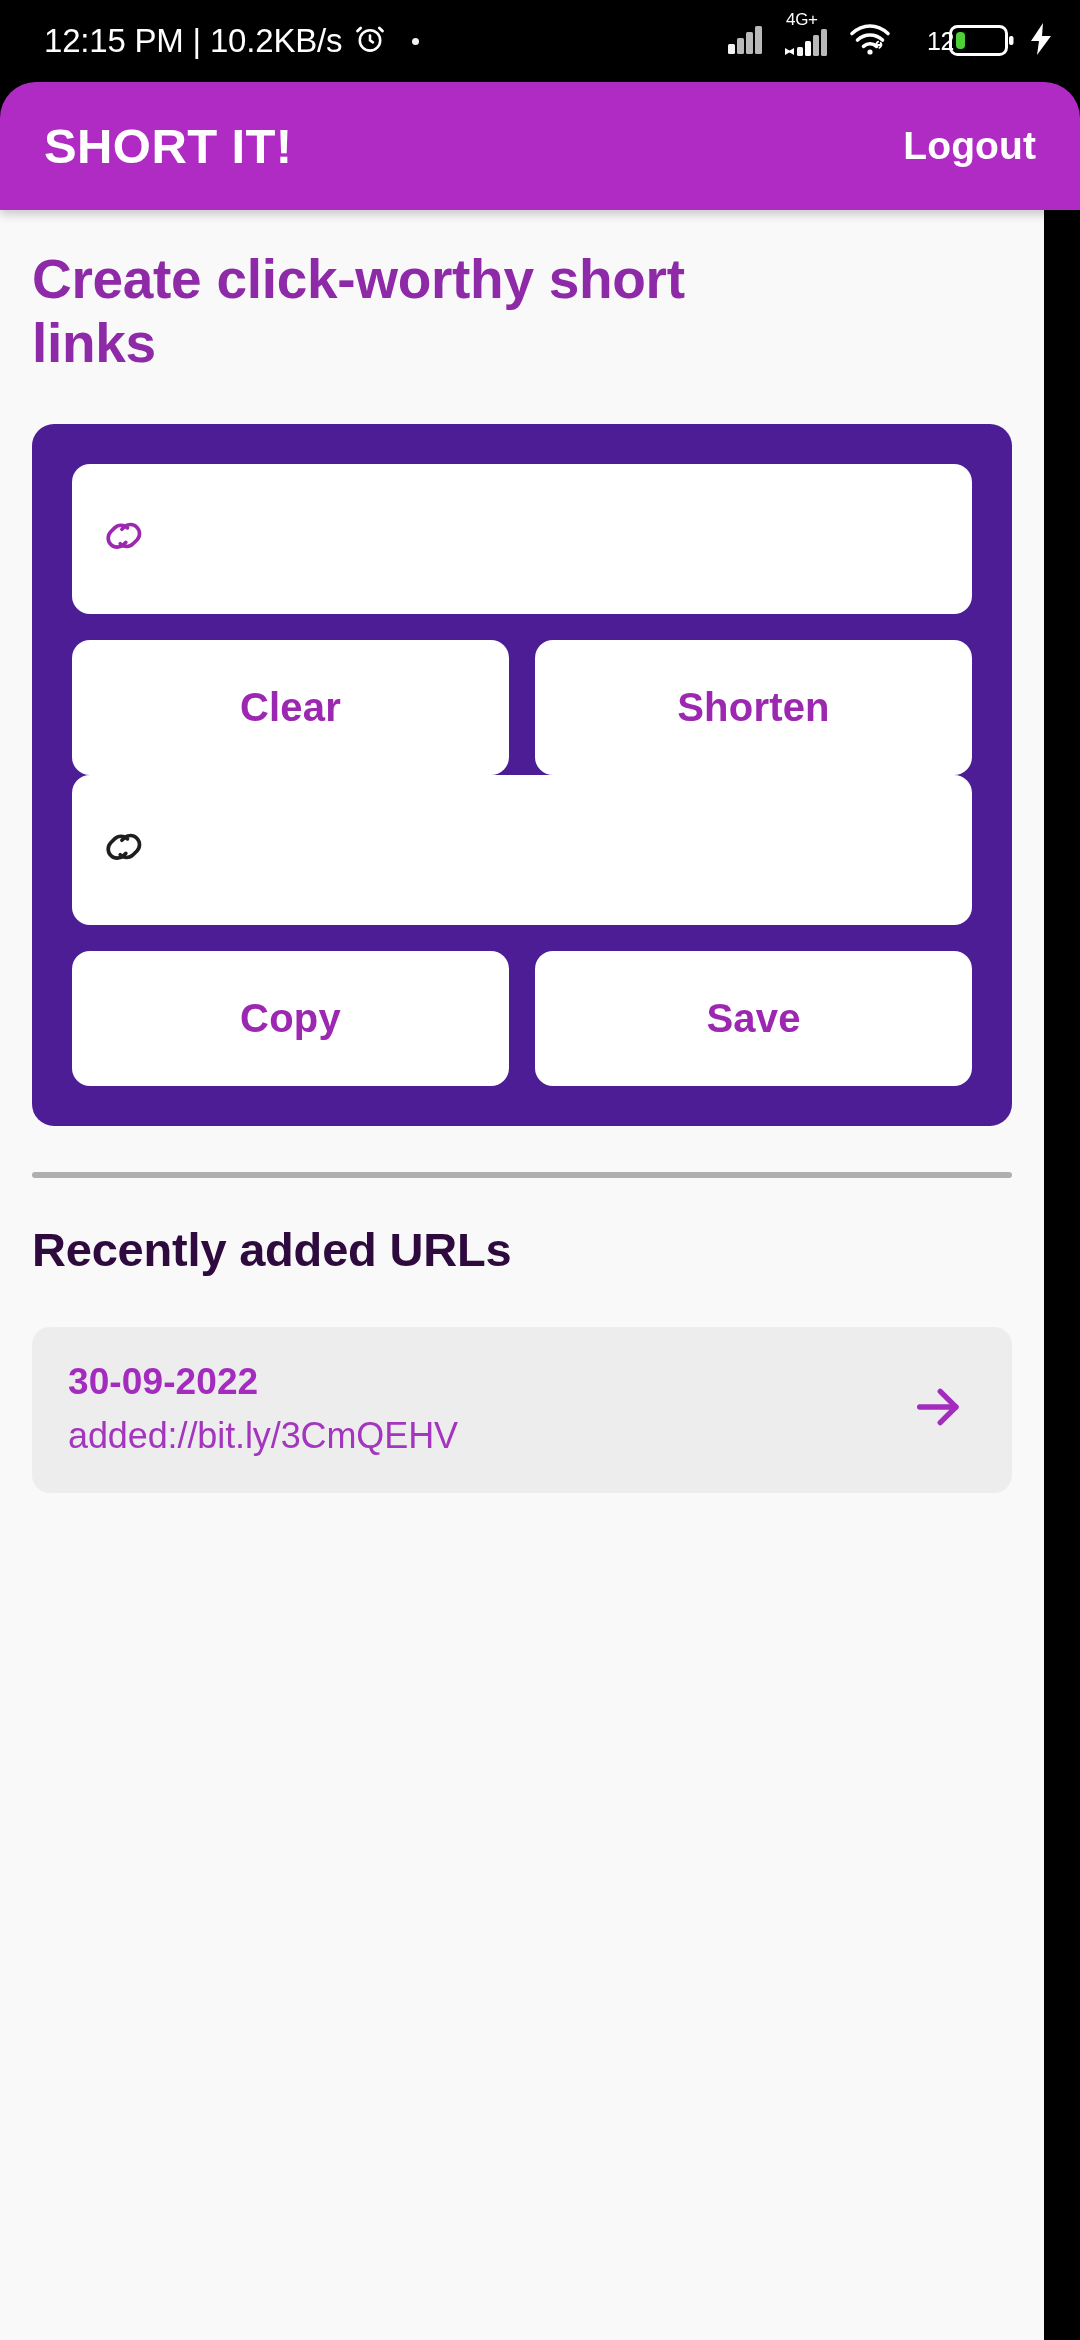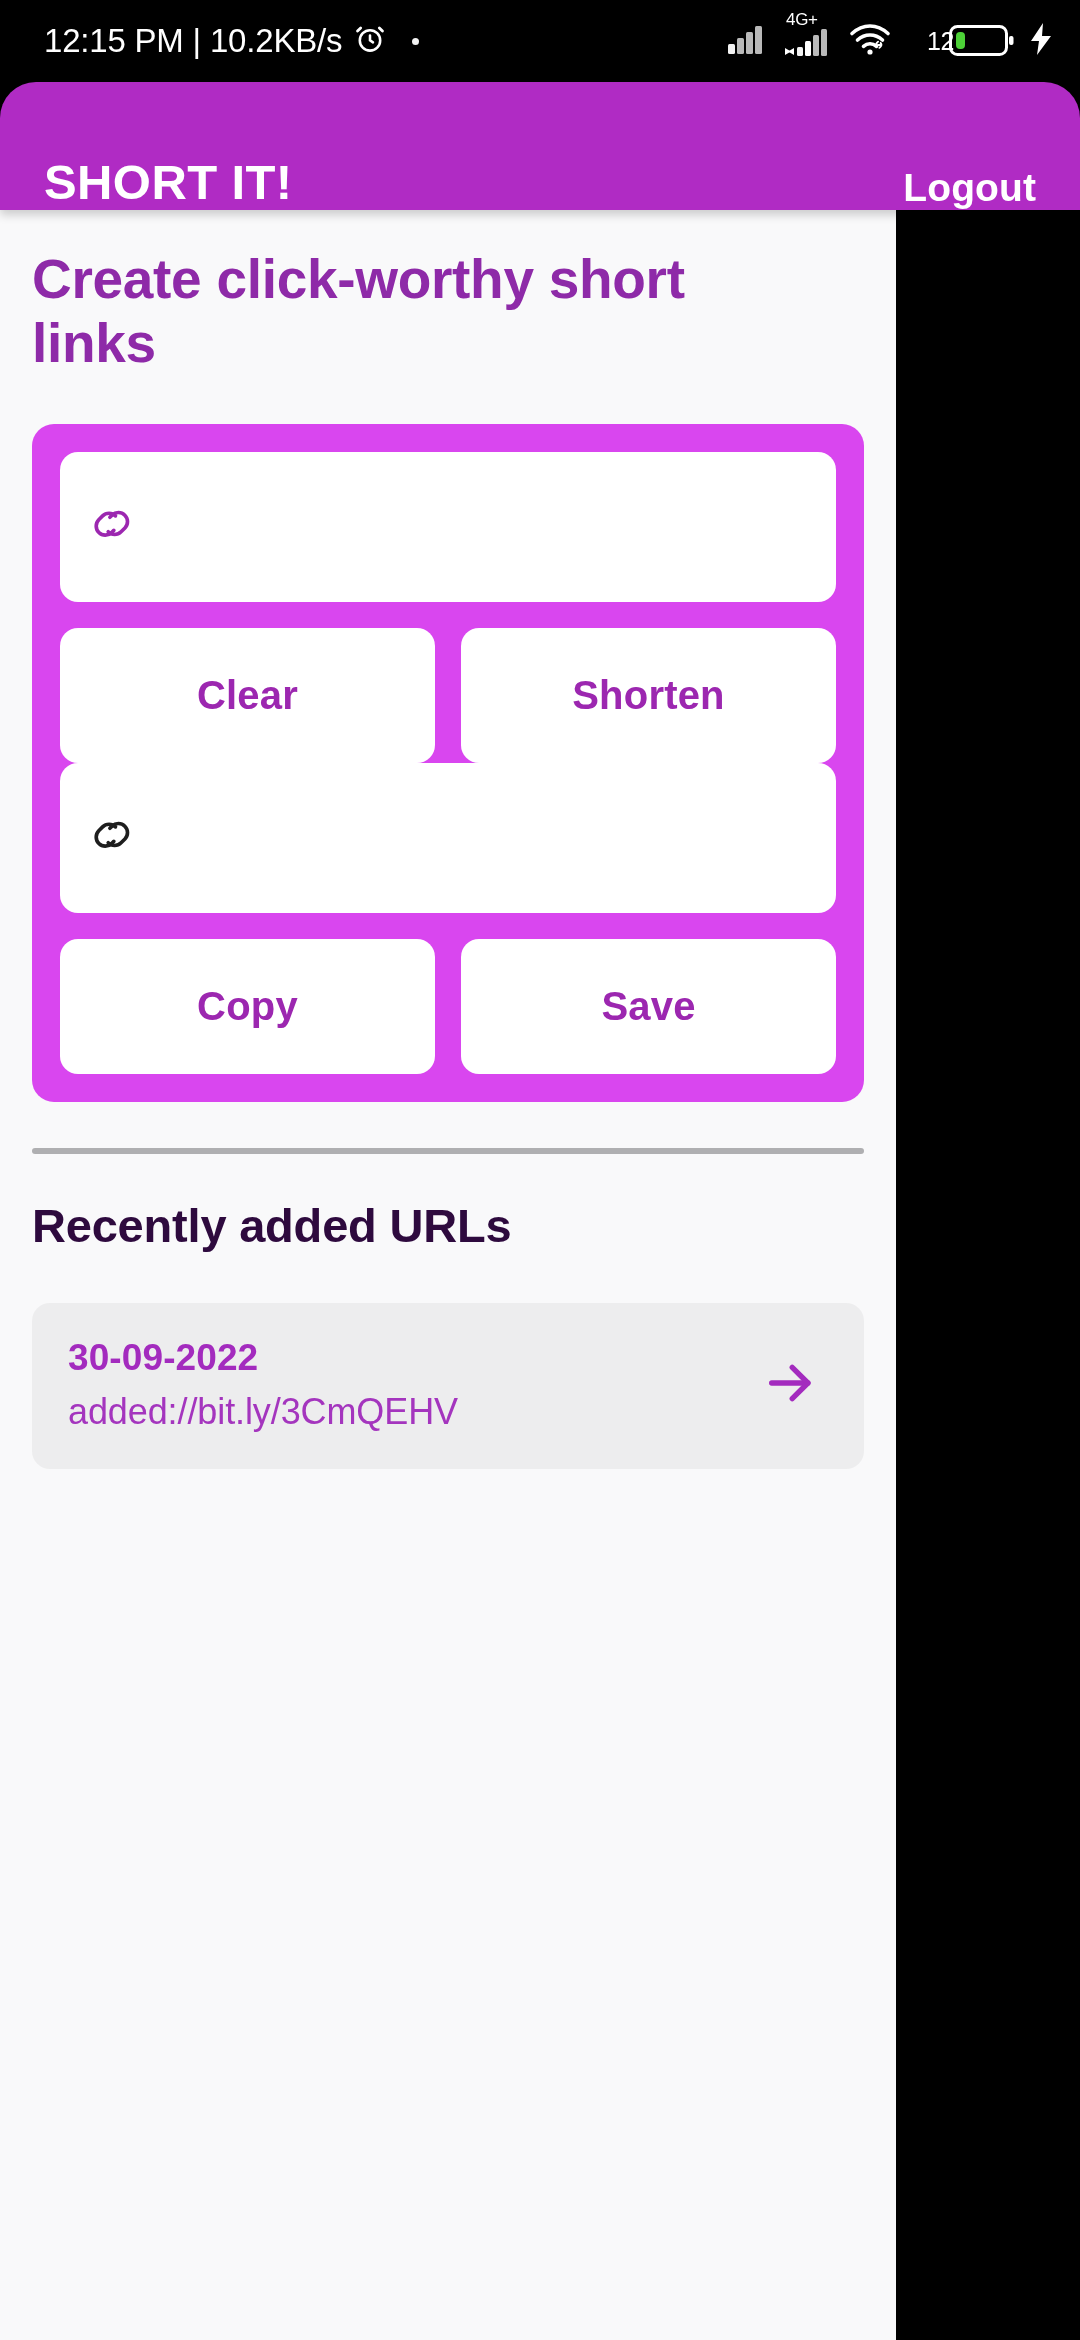--- a/index.html
+++ b/index.html
@@ -75,21 +75,21 @@
   
   .app-bar {
     position:absolute;
     top:82px; left:0;
     width:1080px;
     height:128px;
     background:#B02BC4;
     border-top-left-radius:36px;
     border-top-right-radius:36px;
     display:flex;
-    align-items:flex-end;
+    align-items:center;
     justify-content:space-between;
     padding:0 44px 0 44px;
     box-shadow:0 5px 10px rgba(0,0,0,0.18);
     z-index:5;
   }
   .app-title {
     color:#ffffff;
     font-size:49px;
     font-weight:bold;
     letter-spacing:0.4px;
@@ -98,42 +98,42 @@
     color:#ffffff;
     font-size:39px;
     font-weight:bold;
     letter-spacing:0.1px;
   }
 
   
   .content {
     position:absolute;
     top:210px; left:0;
-    width:896px;
+    width:1044px;
     height:2130px;
     background:#F9F9FA;
     padding:0;
   }
 
   .page-heading {
     margin:38px 0 0 32px;
     color:#8E2AA8;
     font-size:55px;
     font-weight:bold;
     line-height:1.16;
     letter-spacing:-0.3px;
     max-width:700px;
   }
 
   
   .shorten-card {
     margin:48px 32px 0 32px;
-    background:#d946ef;
+    background:#4c1d95;
     border-radius:22px;
-    padding:28px;
+    padding:40px;
   }
 
   .field {
     background:#ffffff;
     border-radius:18px;
     height:150px;
     display:flex;
     align-items:center;
     padding:0 30px;
     gap:22px;

